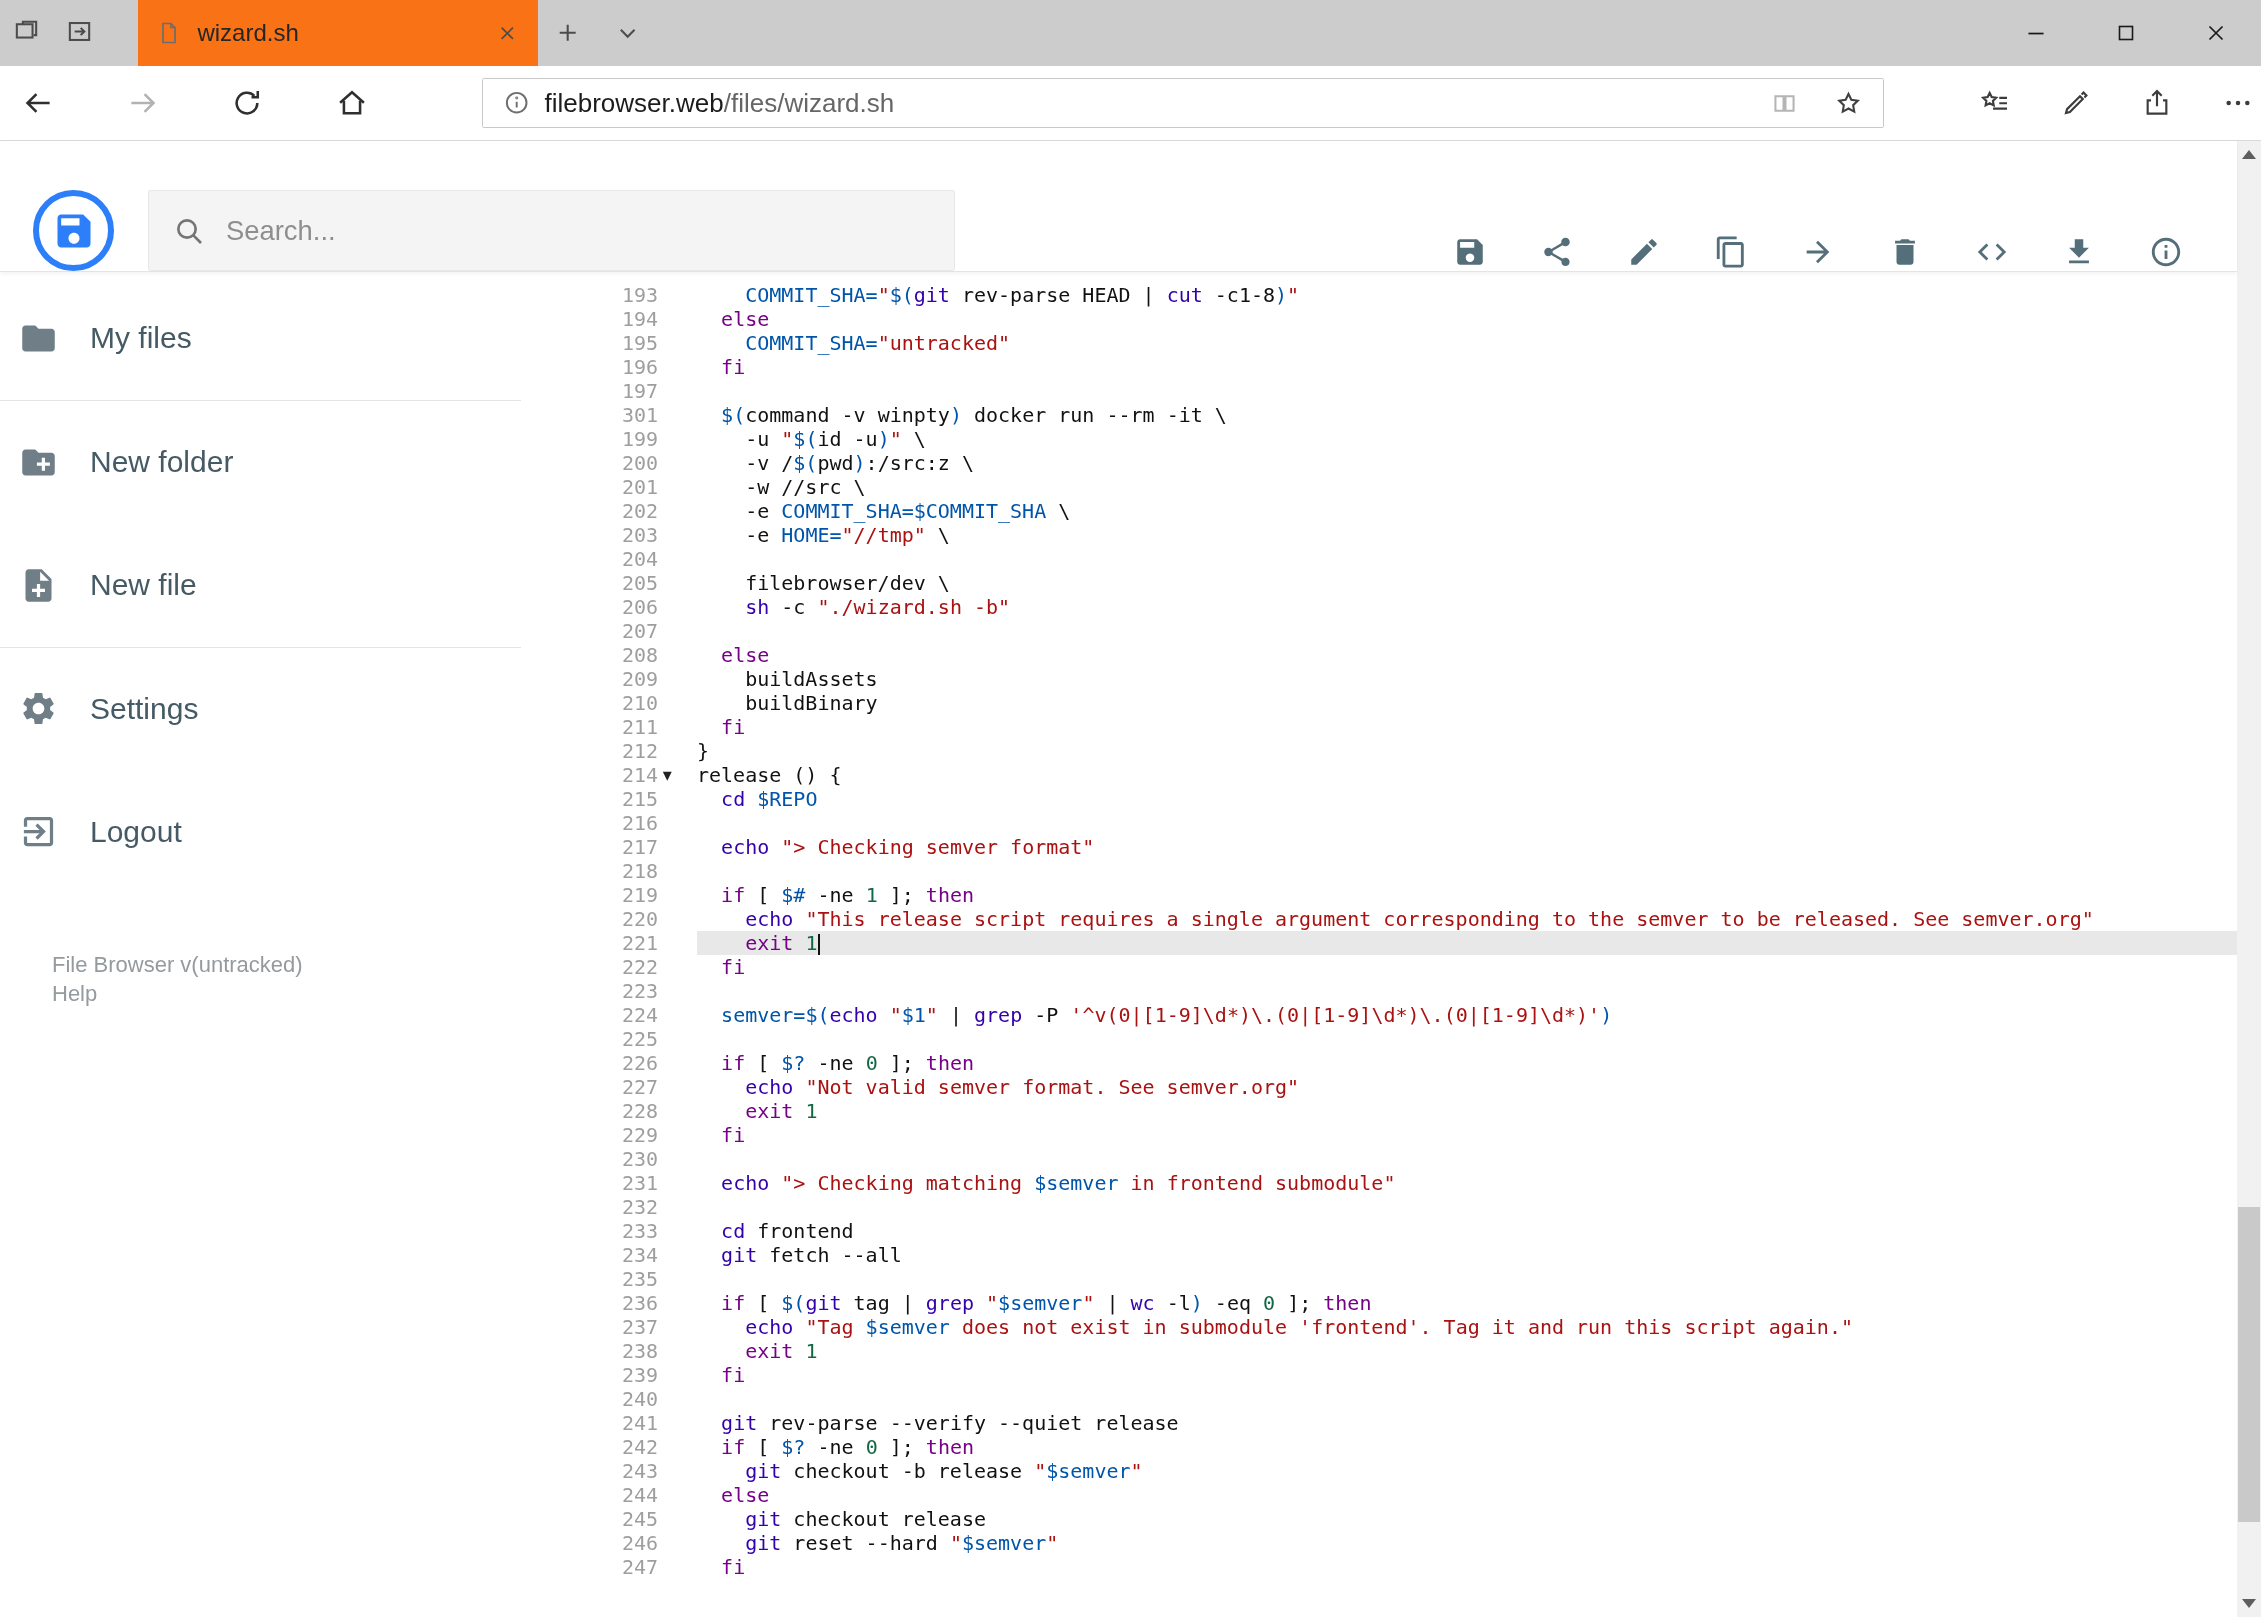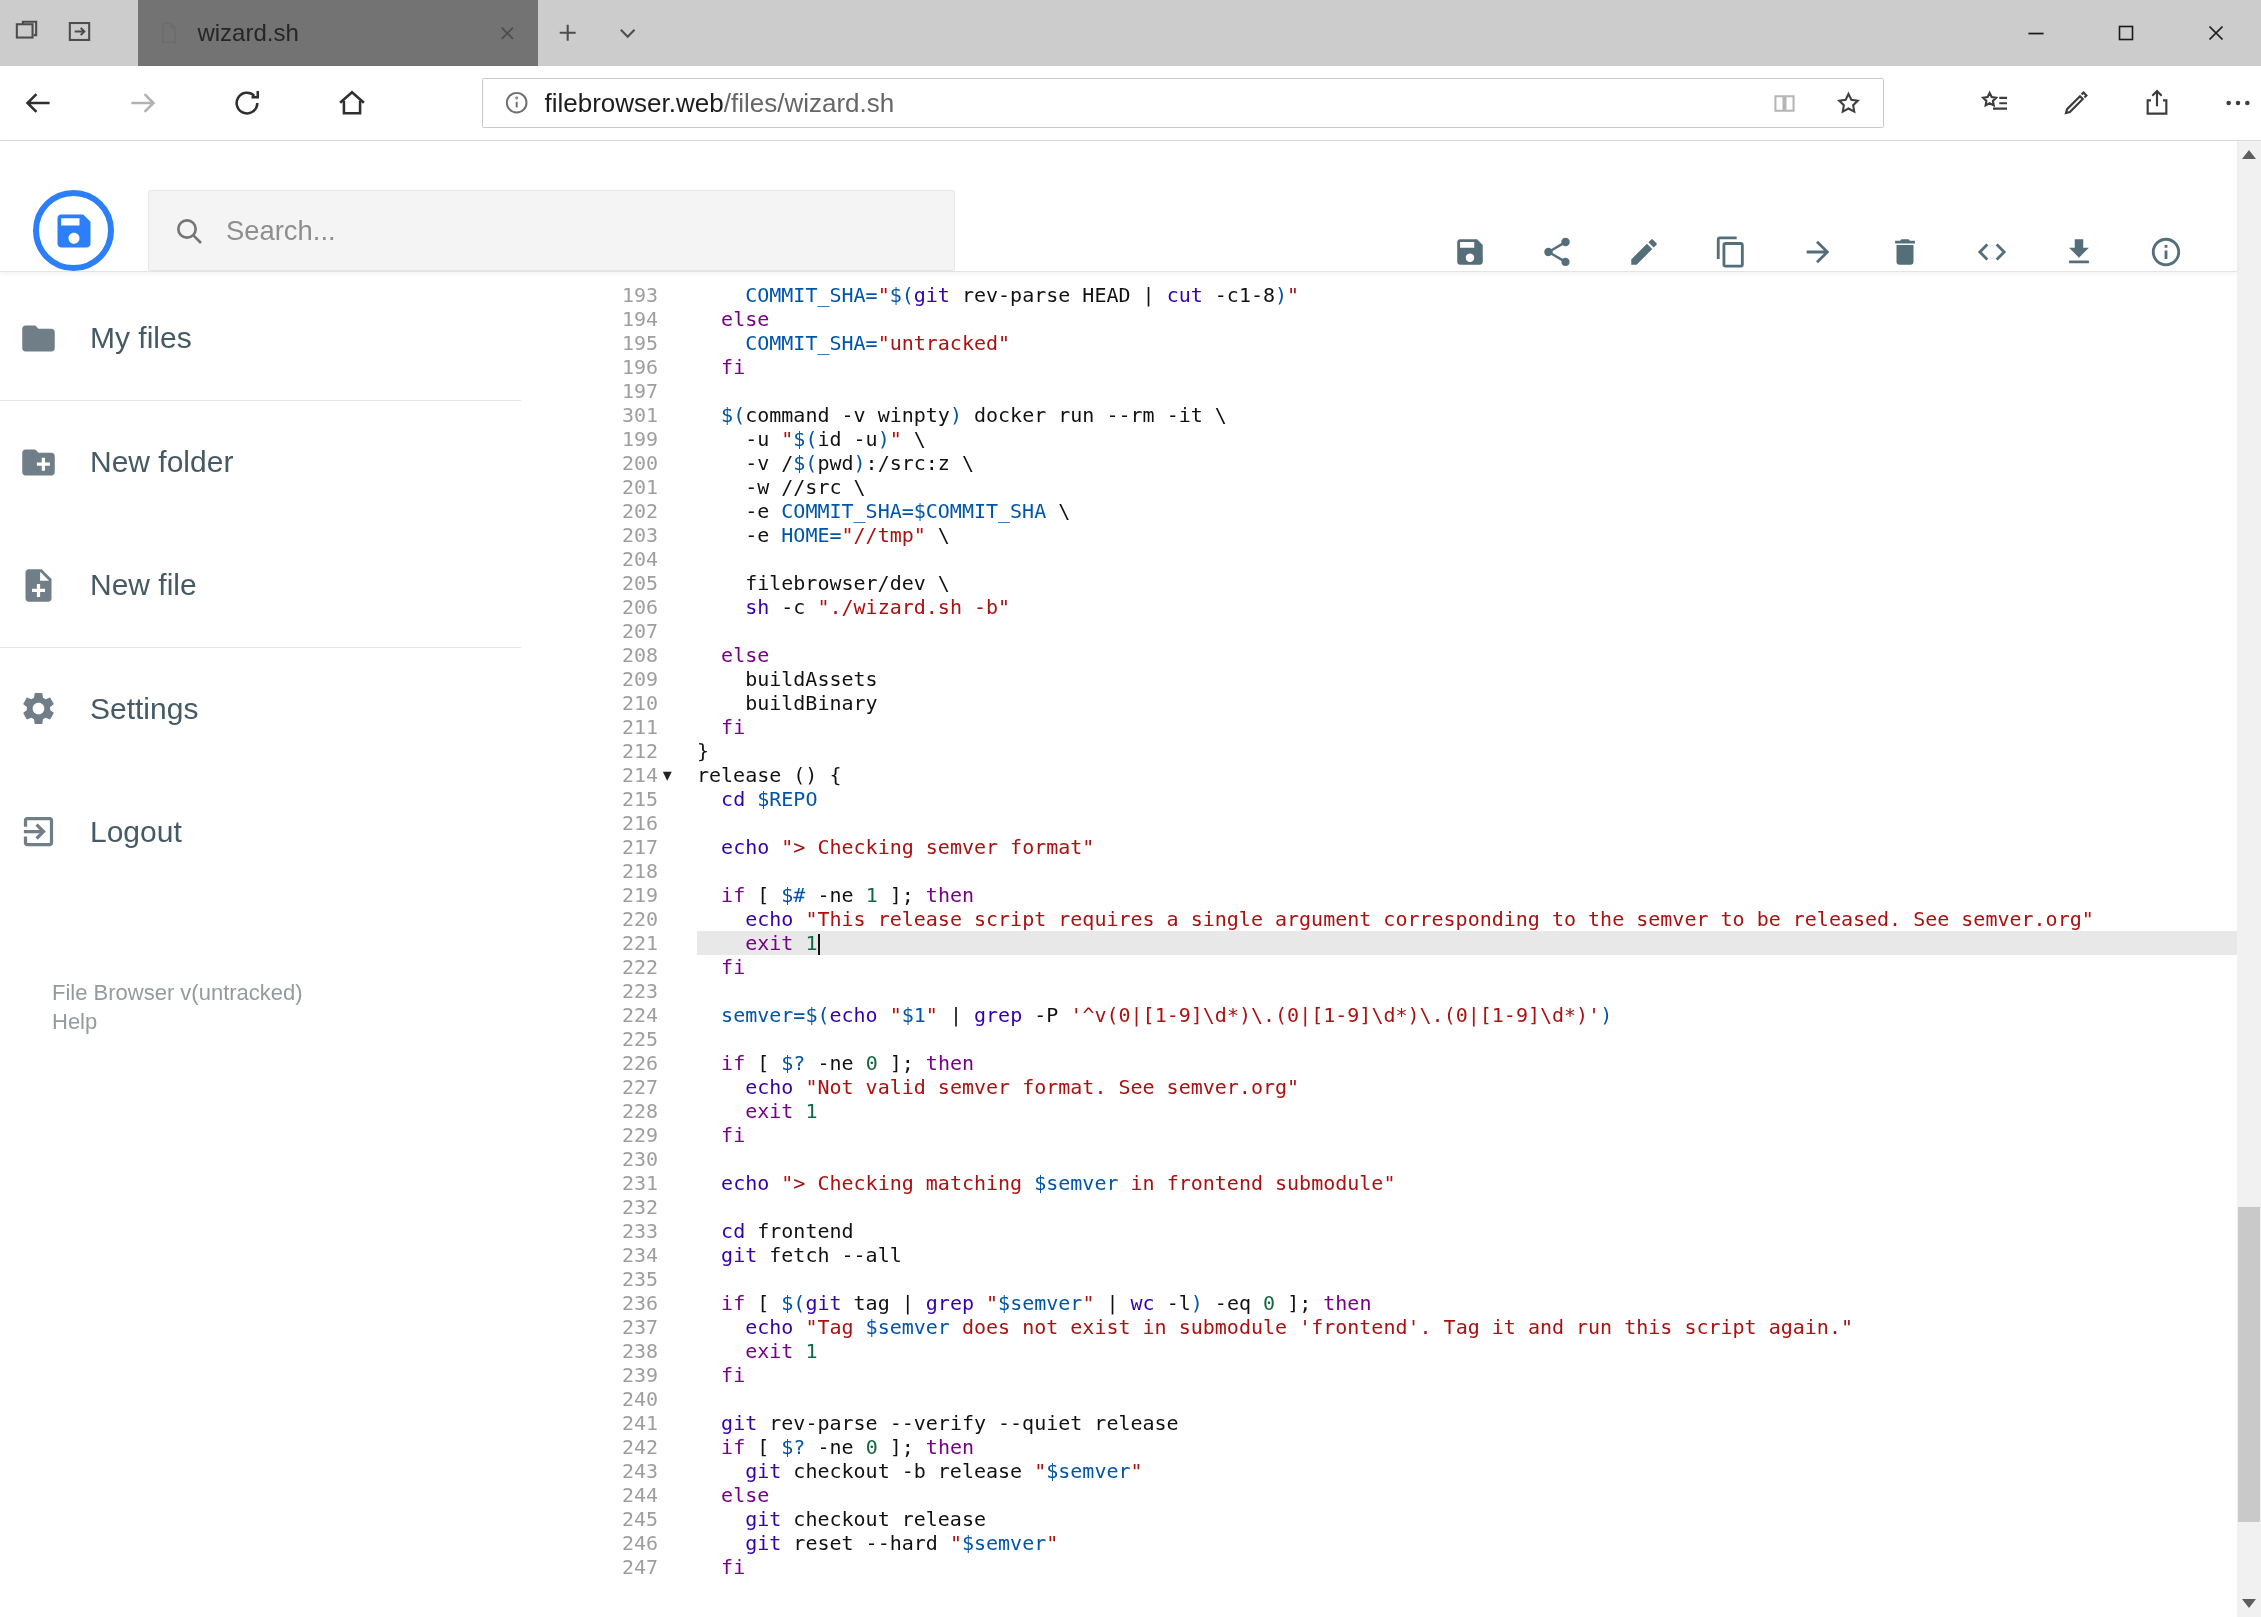--- a/index.html
+++ b/index.html
@@ -3,21 +3,21 @@
 <meta charset="utf-8">
 <style>
   * { margin:0; padding:0; box-sizing:border-box; }
   html,body { width:2261px; height:1617px; overflow:hidden; background:#fff;
               font-family:"Liberation Sans", sans-serif; }
   .window { position:relative; width:2261px; height:1617px; background:#fff; }
 
   
   .tabbar { height:66px; background:#cccccc; display:flex; align-items:stretch; }
   .tab-aside { width:53px; display:flex; align-items:center; justify-content:center; color:#4c4c4c; }
-  .tab { width:400px; margin-left:32px; background:#737373; display:flex; align-items:center;
+  .tab { width:400px; margin-left:32px; background:#f97316; display:flex; align-items:center;
          padding:0 19.4px; gap:16px; }
   .favicon { display:flex; color:#6d6d6d; }
   .tab-title { flex:1; font-size:24px; color:#262626; white-space:nowrap; overflow:hidden; }
   .tab-close { display:flex; color:#4c4c4c; cursor:default; }
   .tab-btn { width:60px; display:flex; align-items:center; justify-content:center; color:#4c4c4c; }
   .win-controls { margin-left:auto; display:flex; }
   .win-btn { width:90px; display:flex; align-items:center; justify-content:center; color:#1a1a1a; }
 
   
   .navbar { height:75px; background:#fff; border-bottom:0.8px solid #d9d9d9;
@@ -56,21 +56,21 @@
                 color:#546e7a; }
 
   .content { display:flex; height:1345px; }
 
   
   .sidebar { width:521px; position:relative; padding-top:4.8px; flex:none; }
   .sb-item { height:123px; display:flex; align-items:center; padding-left:19px; cursor:default; }
   .sb-icon { display:flex; color:#6f7e87; }
   .sb-label { margin-left:32px; font-size:30px; color:#455a64; }
   .sb-divider { height:0.8px; background:#e4e4e4; }
-  .sb-footer { position:absolute; left:52px; top:706px; font-size:22px; line-height:29px; color:#949a9e; }
+  .sb-footer { position:absolute; left:52px; top:678px; font-size:22px; line-height:29px; color:#949a9e; }
 
   
   .editor { flex:1; background:#fff; overflow:hidden; padding-top:11.3px; position:relative; }
   .cm-line { display:flex; height:24px; line-height:24px; }
   .gut { width:137px; flex:none; text-align:right; color:#9e9e9e;
          font-family:"DejaVu Sans Mono", monospace; font-size:20px; }
   .fold { width:39px; flex:none; padding-left:4.8px; font-size:18px; color:#222; }
   .codepart { flex:1; white-space:pre; font-family:"DejaVu Sans Mono", monospace;
               font-size:20px; color:#111; }
   .cm-line.active .codepart { background:#e8e8e8; }

